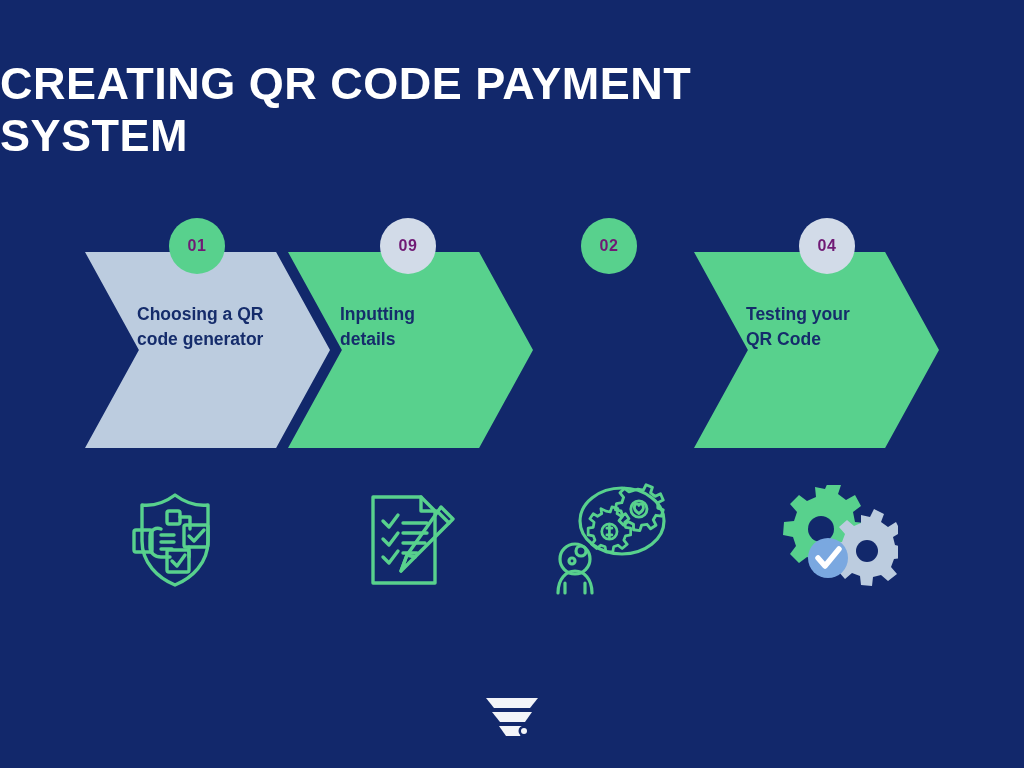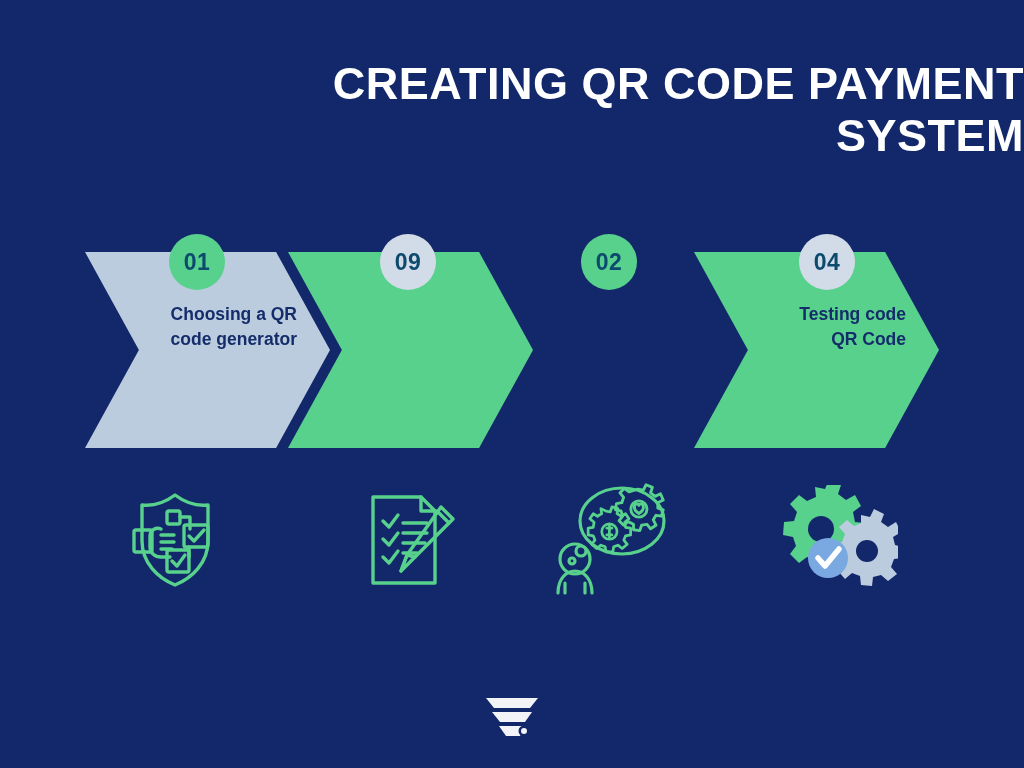--- a/index.html
+++ b/index.html
@@ -14,21 +14,21 @@
     overflow: hidden;
     position: relative;
   }
 
   
   .title {
     position: absolute;
     top: 58px;
     left: 0;
     width: 1024px;
-    text-align: right;
+    text-align: left;
     color: #ffffff;
     font-family: "Liberation Sans", sans-serif;
     font-weight: bold;
     font-size: 45px;
     line-height: 52px;
     letter-spacing: 0.5px;
     white-space: pre-line;
   }
 
   
@@ -56,36 +56,36 @@
     position: absolute;
     left: 52px;
     top: 50px;
     width: 160px;
     color: #152c6b;
     font-family: "Liberation Sans", sans-serif;
     font-weight: bold;
     font-size: 17.5px;
     line-height: 25px;
     white-space: pre-line;
-    text-align: right;
+    text-align: left;
   }
 
   .badge {
     position: absolute;
-    top: 16px;
+    top: 0px;
     width: 56px;
     height: 56px;
     border-radius: 50%;
     display: flex;
     align-items: center;
     justify-content: center;
-    color: #0c4a6e;
+    color: #701a75;
     font-family: "Liberation Sans", sans-serif;
     font-weight: bold;
-    font-size: 23px;
+    font-size: 16px;
     letter-spacing: 0.5px;
     z-index: 5;
   }
 
   
   .icons {
     position: absolute;
     left: 0;
     top: 480px;
     width: 1024px;
@@ -123,28 +123,30 @@
 
   <div class="step" style="left:85px;">
     <div class="chev" style="background:#bcccdf;"></div>
     <div class="step-label">Choosing a QR
 code generator</div>
   </div>
   <div class="badge" style="left:169px; background:#58d18d;">01</div>
 
   <div class="step" style="left:288px;">
     <div class="chev" style="background:#58d18d;"></div>
+    <div class="step-label">Inputting
+details</div>
   </div>
   <div class="badge" style="left:380px; background:#d2dbe8;">09</div>
 
   <div class="badge" style="left:581px; background:#58d18d;">02</div>
 
   <div class="step" style="left:694px;">
     <div class="chev" style="background:#58d18d;"></div>
-    <div class="step-label">Testing code
+    <div class="step-label">Testing your
 QR Code</div>
   </div>
   <div class="badge" style="left:799px; background:#d2dbe8;text-align:center;">04</div>
 
 </div>
 
 <div class="icons">
 
   <div class="icon-cell" style="left:105px;">
     <svg width="110" height="110" viewBox="0 0 110 110">

